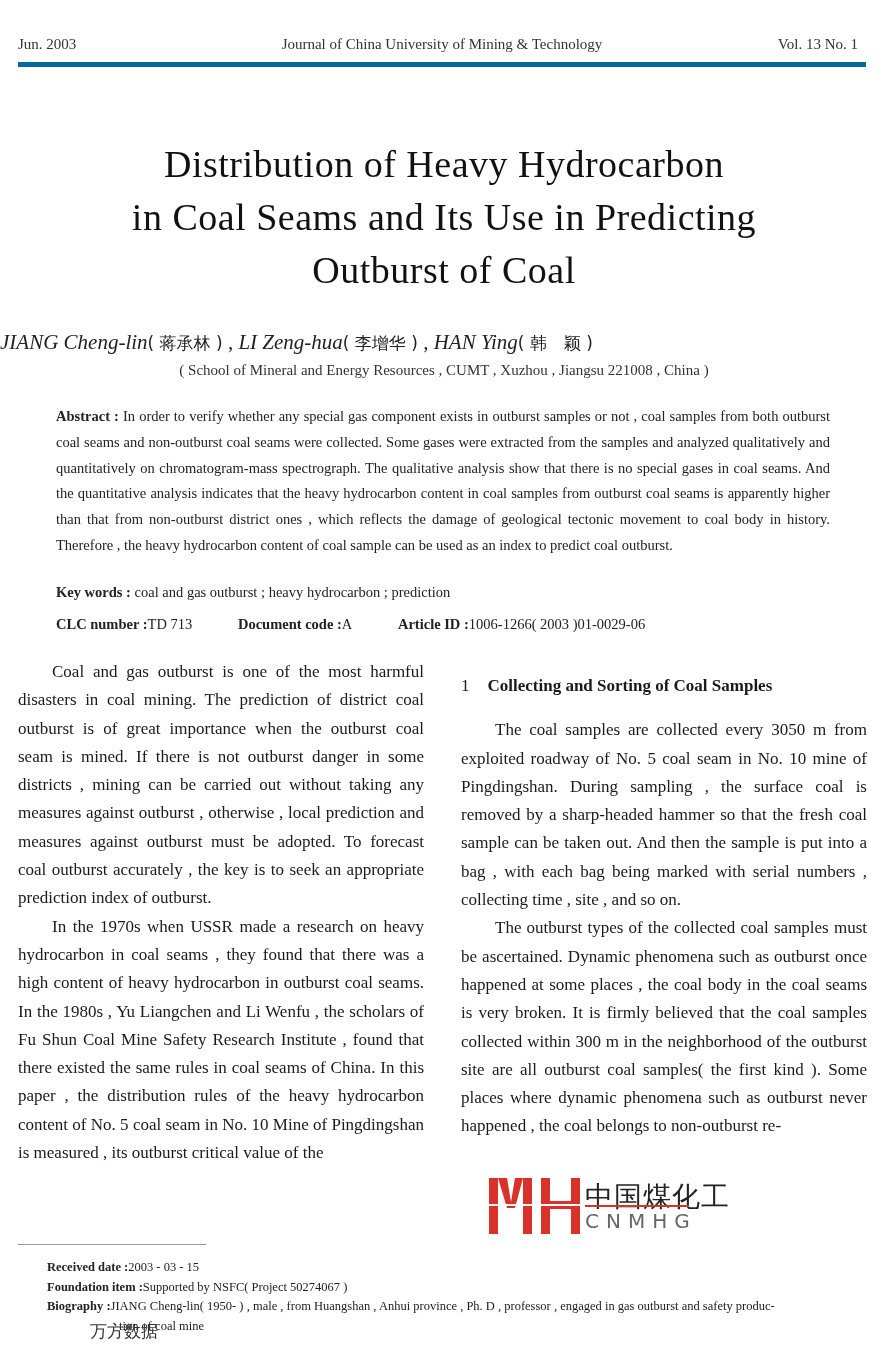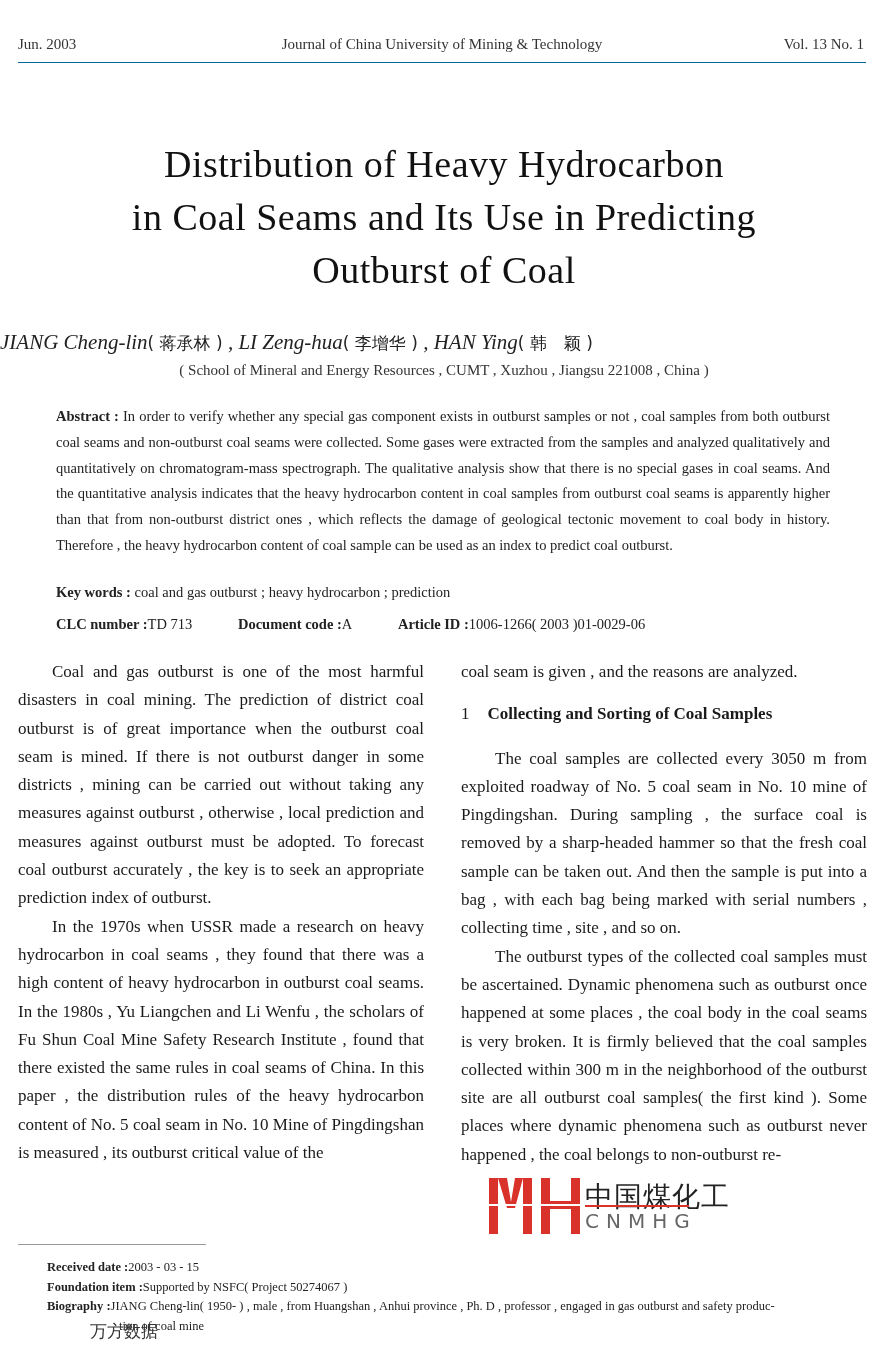--- a/index.html
+++ b/index.html
@@ -3,26 +3,26 @@
   <meta charset="utf-8">
   <style>
     html, body { margin: 0; padding: 0; background: #ffffff; }
     body {
       width: 888px; height: 1366px; position: relative; overflow: hidden;
       font-family: "Liberation Serif", "DejaVu Serif", serif; color: #1a1a1a;
     }
     .running-header {
       position: absolute; left: 18px; right: 22px; top: 36px; height: 26px;
       font-size: 15px; color: #333;
-      border-bottom: 1px solid #0369a1;
+      border-bottom: 5px solid #0369a1;
     }
     .running-header span { position: absolute; top: 0; }
     .rh-left { left: 0; }
     .rh-center { left: 0; right: 0; text-align: center; }
-    .rh-right { right: 2px; margin-left: 20px; }
+    .rh-right { right: 8px; margin-left: 20px; }
 
     .title {
       position: absolute; left: 40px; right: 40px; top: 138px;
       text-align: center; font-weight: normal; font-size: 38px; line-height: 53px;
       letter-spacing: 0.5px; color: #111;
     }
     .title div { white-space: nowrap; }
 
     .authors {
       position: absolute; left: 0; right: 0; top: 330px; text-align: left;
@@ -127,21 +127,20 @@
   <span class="item"><b>Document code :</b><span>A</span></span>
   <span class="item"><b>Article ID :</b><span>1006-1266( 2003 )01-0029-06</span></span>
 </div>
 
 <div class="col col-left">
   <p>Coal and gas outburst is one of the most harmful disasters in coal mining. The prediction of district coal outburst is of great importance when the outburst coal seam is mined. If there is not outburst danger in some districts , mining can be carried out without taking any measures against outburst , otherwise , local prediction and measures against outburst must be adopted. To forecast coal outburst accurately , the key is to seek an appropriate prediction index of outburst.</p>
   <p>In the 1970s when USSR made a research on heavy hydrocarbon in coal seams , they found that there was a high content of heavy hydrocarbon in outburst coal seams. In the 1980s , Yu Liangchen and Li Wenfu , the scholars of Fu Shun Coal Mine Safety Research Institute , found that there existed the same rules in coal seams of China. In this paper , the distribution rules of the heavy hydrocarbon content of No. 5 coal seam in No. 10 Mine of Pingdingshan is measured , its outburst critical value of the</p>
 </div>
 
 <div class="col col-right">
-  <p class="noindent">coal seam is given , and the reasons are analyzed.</p>
   <div class="section-head">
     <span class="num">1</span><span>Collecting and Sorting of Coal Samples</span>
   </div>
   <p>The coal samples are collected every 3050 m from exploited roadway of No. 5 coal seam in No. 10 mine of Pingdingshan. During sampling , the surface coal is removed by a sharp-headed hammer so that the fresh coal sample can be taken out. And then the sample is put into a bag , with each bag being marked with serial numbers , collecting time , site , and so on.</p>
   <p>The outburst types of the collected coal samples must be ascertained. Dynamic phenomena such as outburst once happened at some places , the coal body in the coal seams is very broken. It is firmly believed that the coal samples collected within 300 m in the neighborhood of the outburst site are all outburst coal samples( the first kind ). Some places where dynamic phenomena such as outburst never happened , the coal belongs to non-outburst re-</p>
 </div>
 
 <div class="footnote-rule"></div>
 <div class="footnotes">
   <div><b>Received date :</b><span>2003 - 03 - 15</span></div>

